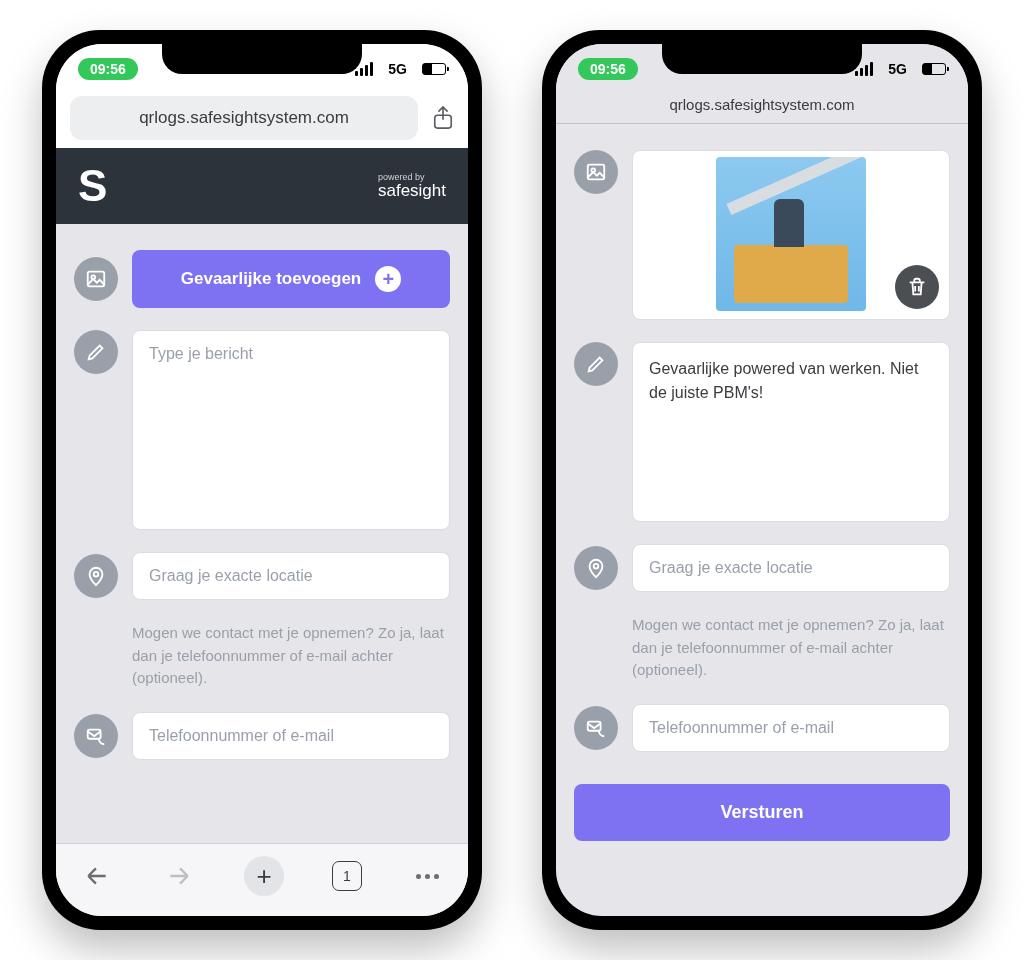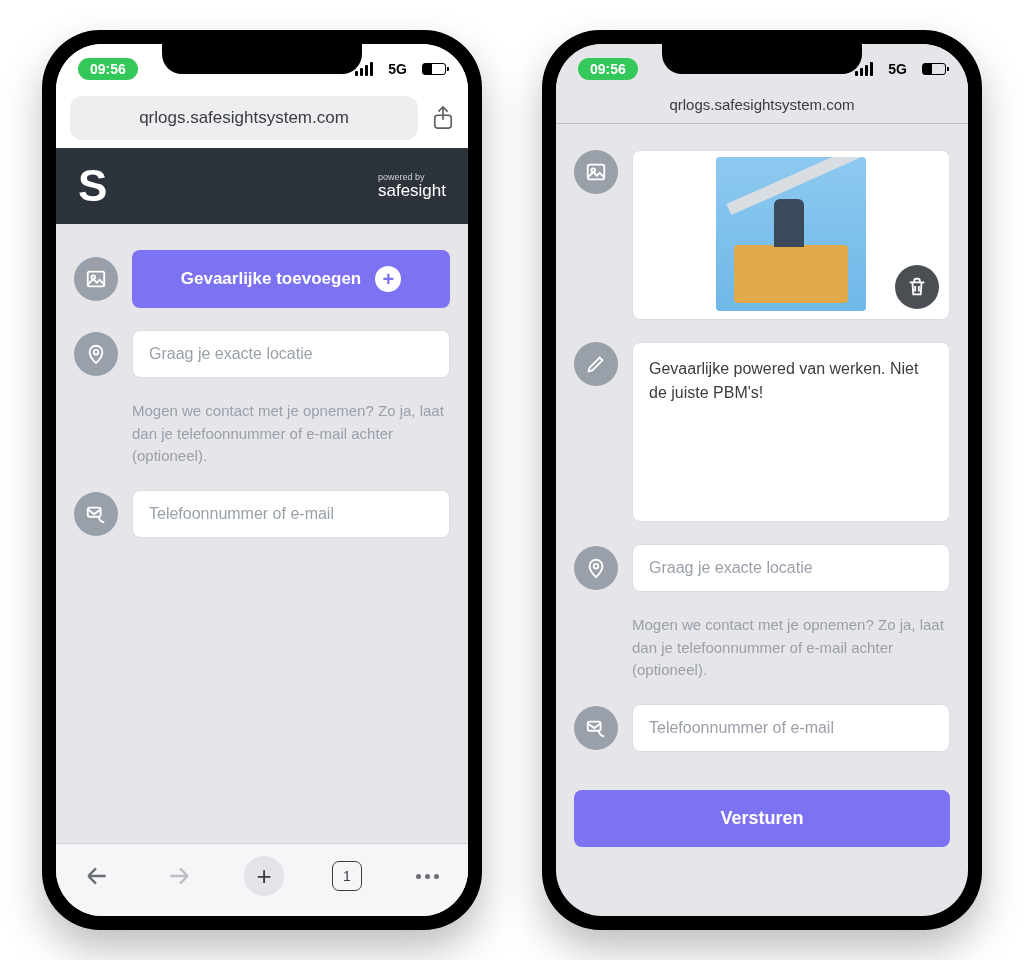--- a/index.html
+++ b/index.html
@@ -109,21 +109,21 @@
   .thumb::before{content:"";position:absolute;bottom:8px;left:18px;width:114px;height:58px;background:#e0a94a;border-radius:4px;}
   .thumb::after{content:"";position:absolute;bottom:64px;left:58px;width:30px;height:48px;background:#3a4a5a;border-radius:6px 6px 0 0;}
   .thumb .beam{position:absolute;top:14px;left:6px;width:160px;height:12px;background:#d8dde2;transform:rotate(-24deg);}
   .thumb .vest{position:absolute;bottom:76px;left:62px;width:22px;height:26px;background:#d7e84a;border-radius:4px;}
   .delete-pos{position:absolute;right:10px;bottom:10px;}
   
   .hint{flex:1;color:var(--text-gray);font-size:15px;line-height:1.5;}
   .hint-row{padding-left:58px;}
   
   .btn-submit{
-    margin:16px 0 0;background:var(--purple);color:#fff;border:none;border-radius:8px;
+    margin:10px 0 0;background:var(--purple);color:#fff;border:none;border-radius:8px;
     padding:18px;font-size:18px;font-weight:700;cursor:pointer;
   }
   
   .browser-toolbar{
     background:#f6f6f8;border-top:1px solid #d0d2d7;padding:12px 24px 20px;
     display:flex;justify-content:space-between;align-items:center;
   }
   .tb-btn{width:34px;height:34px;display:flex;align-items:center;justify-content:center;color:#7a7d82;}
   .tb-add{width:40px;height:40px;border-radius:50%;background:#e2e4e8;display:flex;align-items:center;justify-content:center;font-size:26px;color:#3a3c40;}
   .tb-tabs{width:30px;height:30px;border:1.8px solid #3a3c40;border-radius:7px;display:flex;align-items:center;justify-content:center;font-size:14px;color:#3a3c40;}
@@ -177,20 +177,28 @@
               <circle cx="9" cy="10" r="2"></circle>
               <path d="M3 18l6-6 4 4 3-3 5 5"></path>
             </svg>
         </div>
         <button class="btn-add">
           <span>Gevaarlijke toevoegen</span>
           <span class="plus-badge">+</span>
         </button>
       </div>
 
+      <div class="row">
+        <div class="circle-icon">
+          <svg viewBox="0 0 24 24" fill="none" stroke="#fff" stroke-width="2">
+              <path d="M4 20l4-1 11-11-3-3L5 16l-1 4z"></path>
+            </svg>
+        </div>
+        <div class="field textarea">Type je bericht</div>
+      </div>
 
       <div class="row center">
         <div class="circle-icon">
           <svg viewBox="0 0 24 24" fill="none" stroke="#fff" stroke-width="2">
               <path d="M12 22s7-7 7-12a7 7 0 10-14 0c0 5 7 12 7 12z"></path>
               <circle cx="12" cy="10" r="2.5"></circle>
             </svg>
         </div>
         <div class="field">Graag je exacte locatie</div>
       </div>

